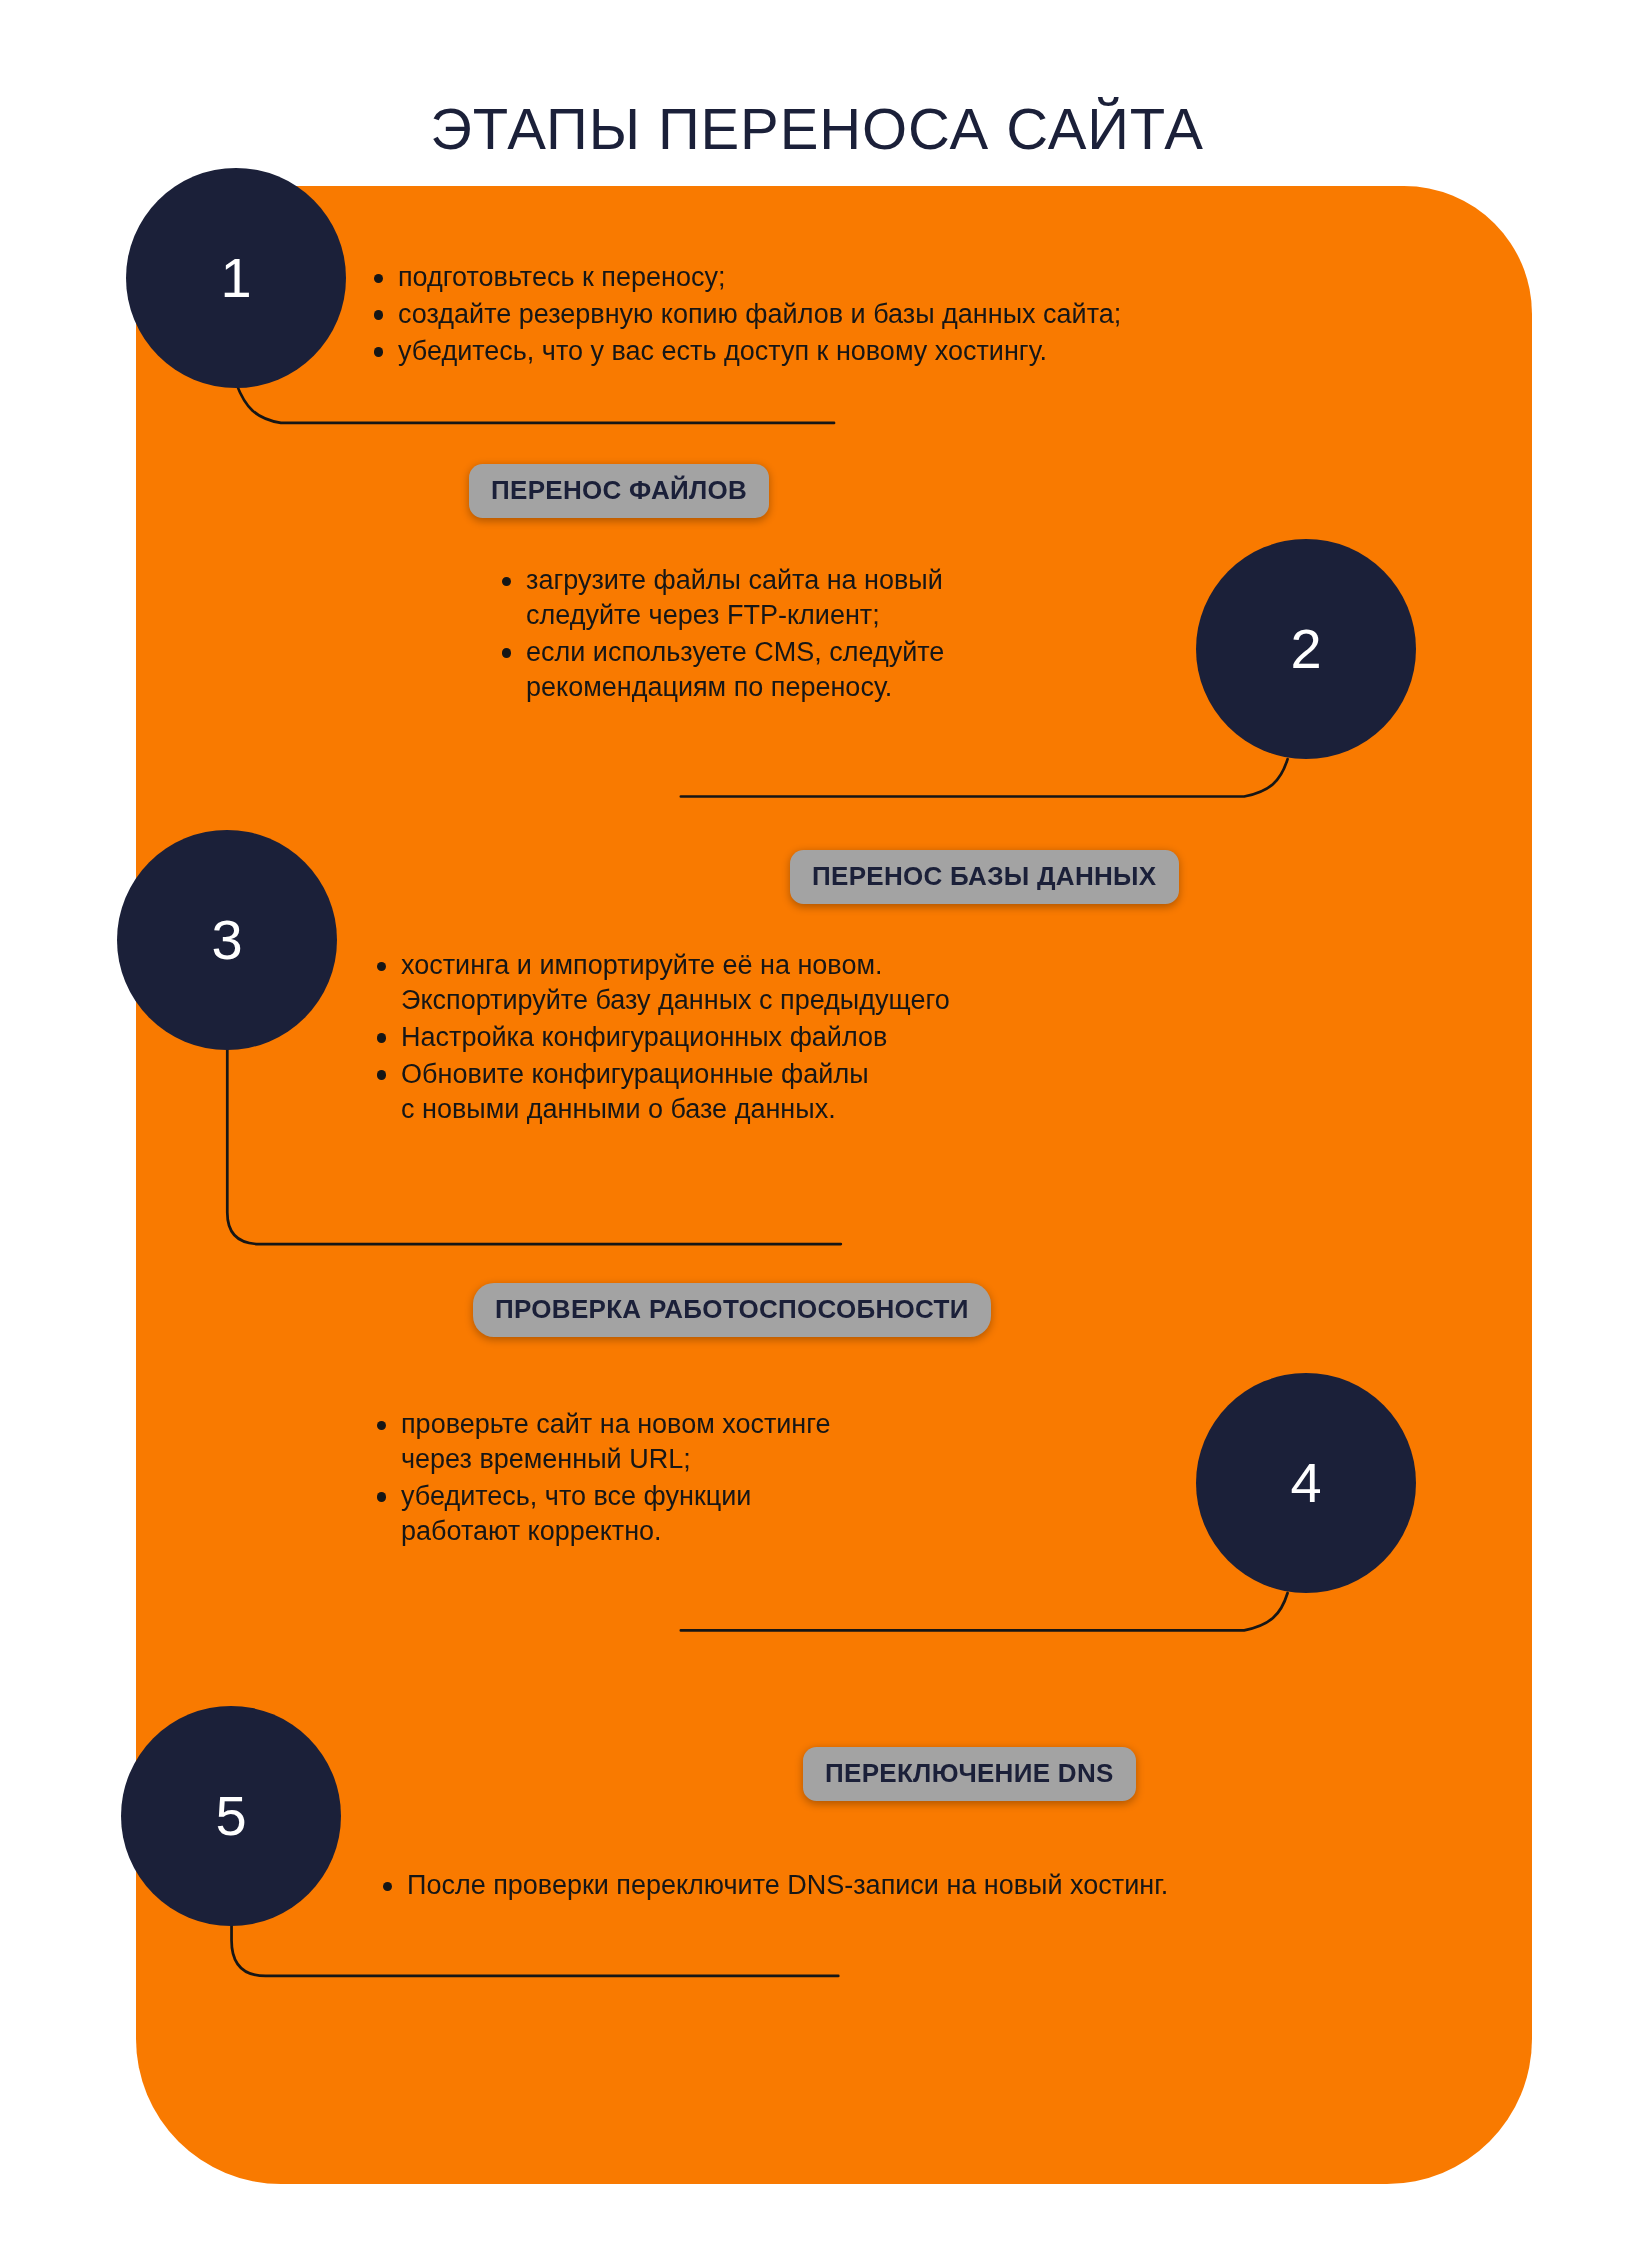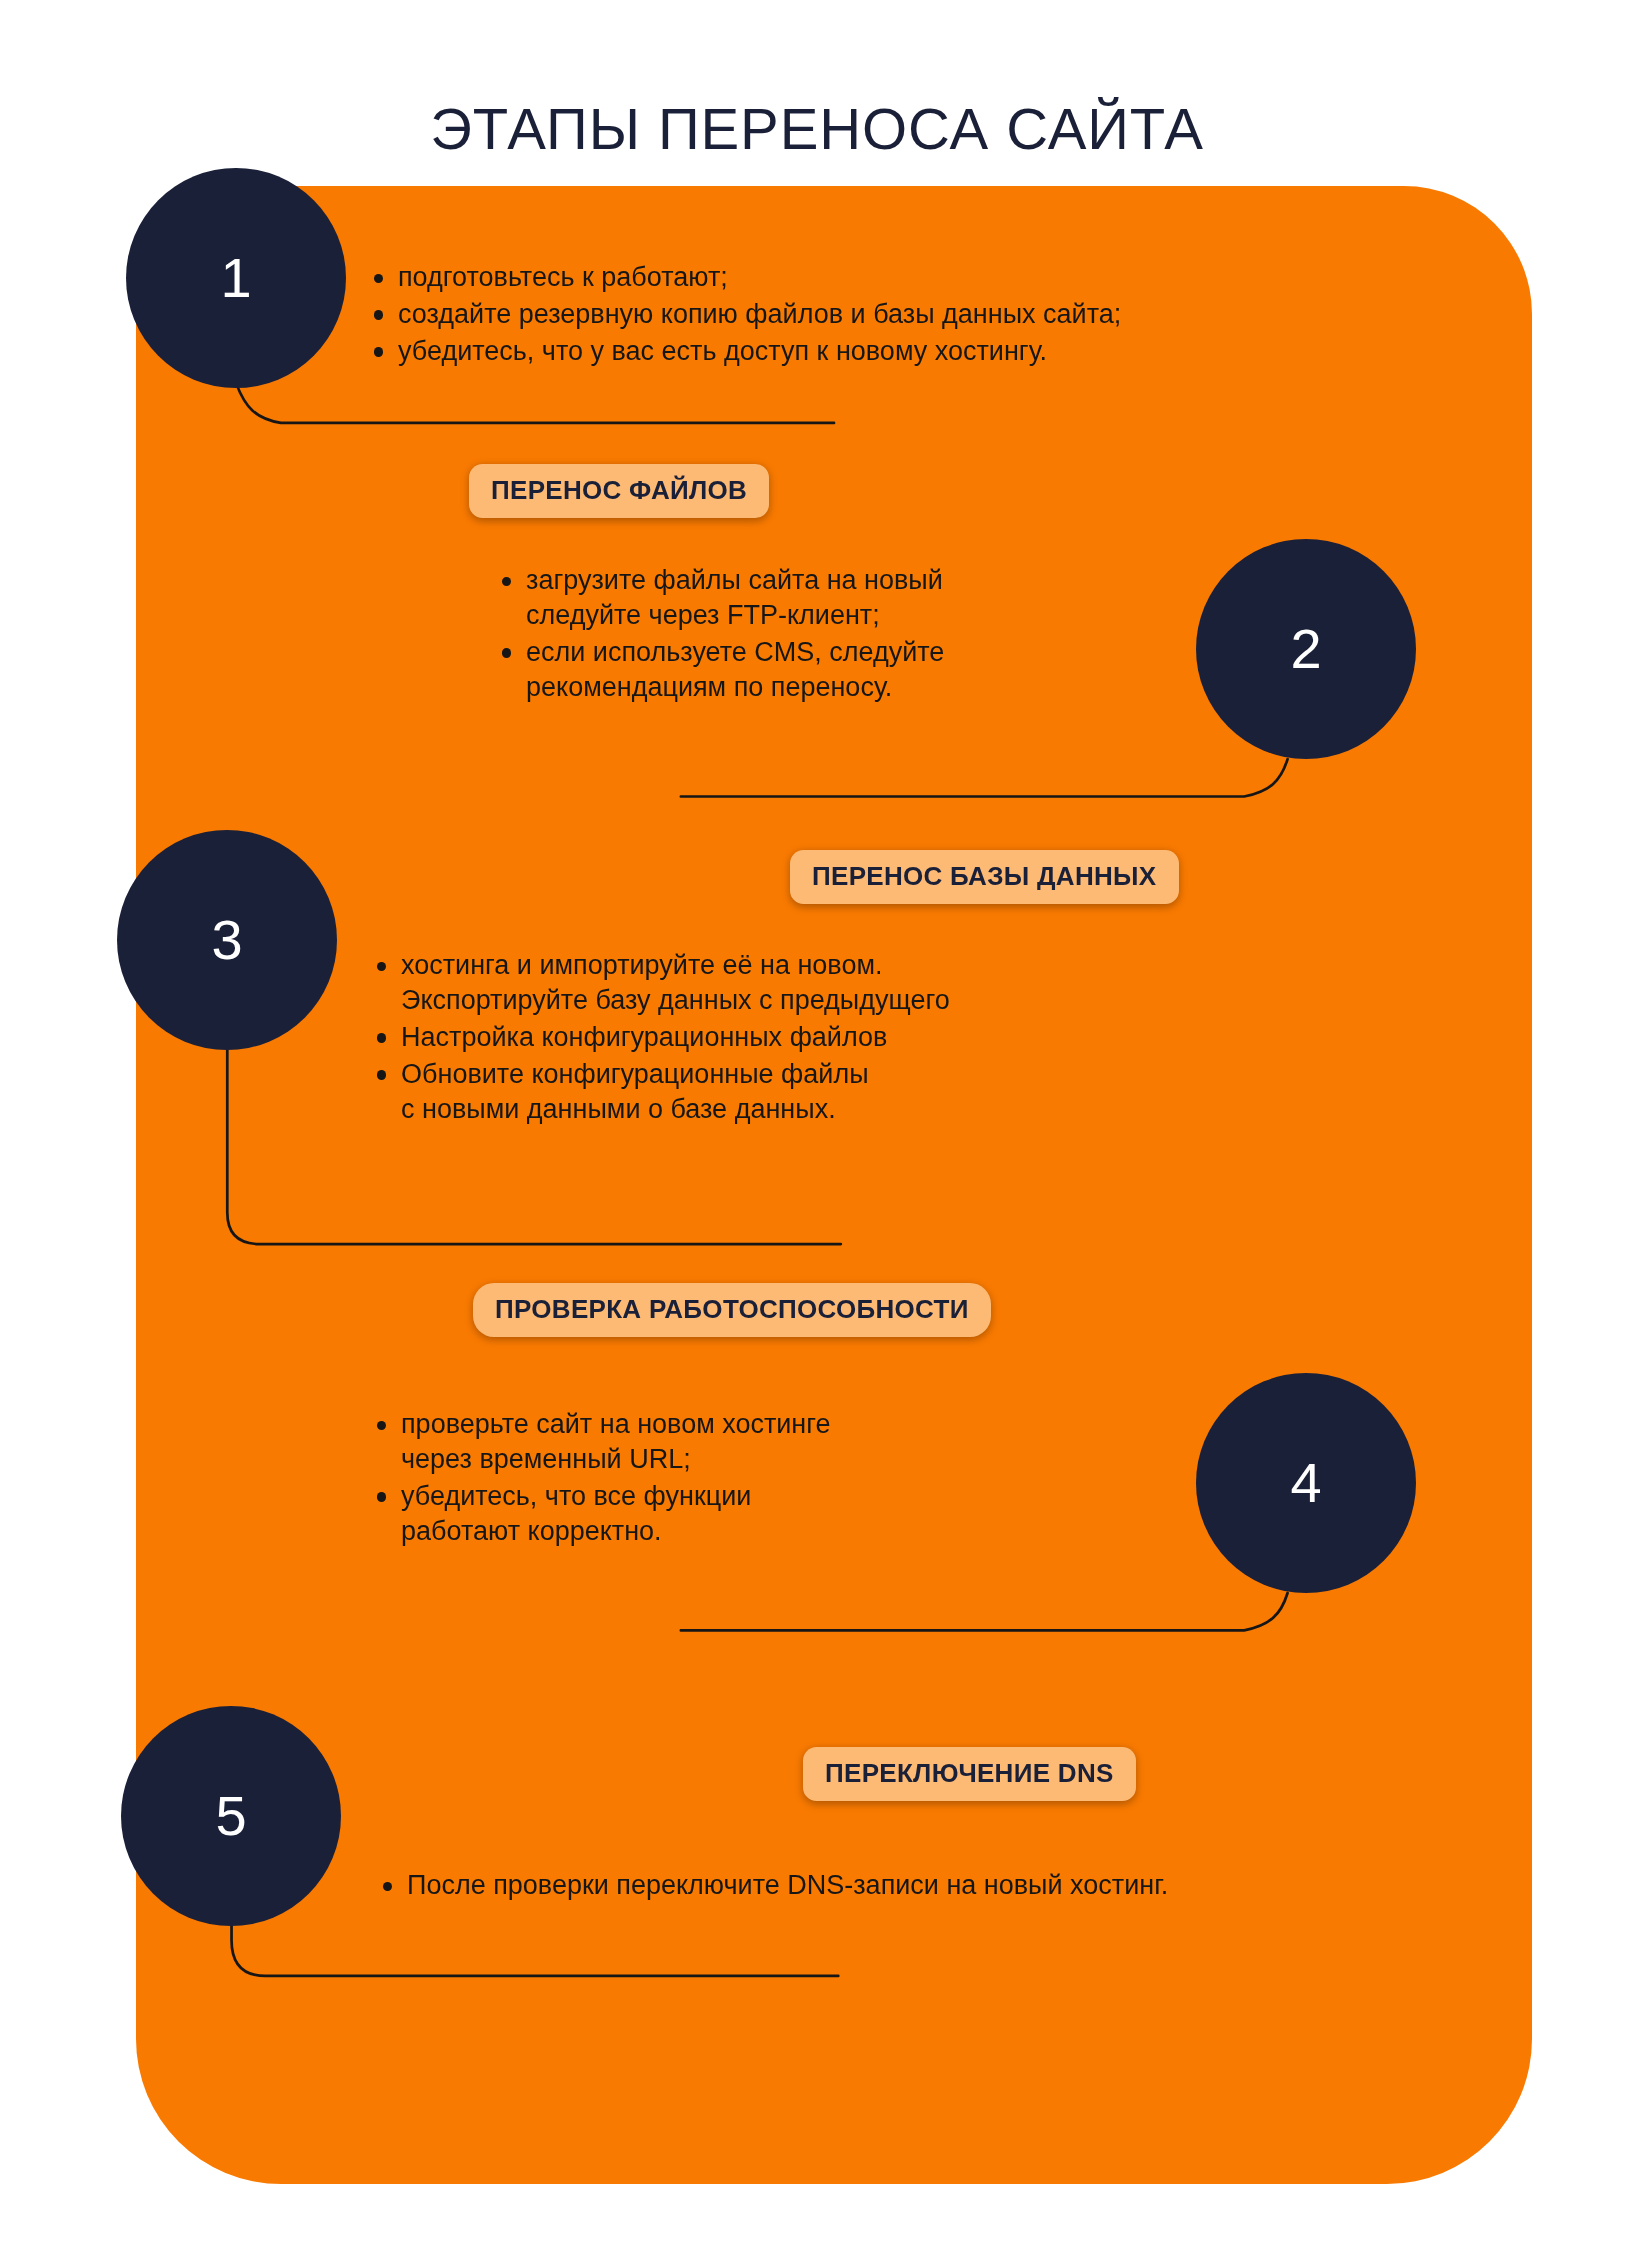--- a/index.html
+++ b/index.html
@@ -74,21 +74,21 @@
   }
   .c1 { left: 126px;  top: 168px; }
   .c2 { left: 1196px; top: 539px; }
   .c3 { left: 117px;  top: 830px; }
   .c4 { left: 1196px; top: 1373px; }
   .c5 { left: 121px;  top: 1706px; }
 
   
   .badge {
     position: absolute;
-    background: #fdba74;
+    background: #a3a3a3;
     color: #1b2039;
     font-size: 26px;
     font-weight: bold;
     letter-spacing: 0.3px;
     border-radius: 13.6px;
     padding: 11px 22px 12px 22px;
     white-space: nowrap;
     box-shadow: 0 2.6px 8.5px rgba(0,0,0,0.30);
   }
   .b2 { left: 469px;  top: 464px; }
@@ -147,21 +147,21 @@
       <path d="M 267 1231 L 267 1425 C 267 1450, 280 1462, 305 1462 L 988 1462"></path>
       <path d="M 1513 1872 C 1505 1898, 1492 1910, 1462 1916 L 800 1916"></path>
       <path d="M 272 2262 L 272 2280 C 272 2308, 286 2322, 312 2322 L 985 2322"></path>
     </g>
   </svg>
 
   <div class="step-circle c1">1</div>
   <div class="block t1">
     <ul>
       <li>
-          <span class="ln">подготовьтесь к работают;</span>
+          <span class="ln">подготовьтесь к переносу;</span>
         </li>
       <li>
           <span class="ln">создайте резервную копию файлов и базы данных сайта;</span>
         </li>
       <li>
           <span class="ln">убедитесь, что у вас есть доступ к новому хостингу.</span>
         </li>
     </ul>
   </div>
 

